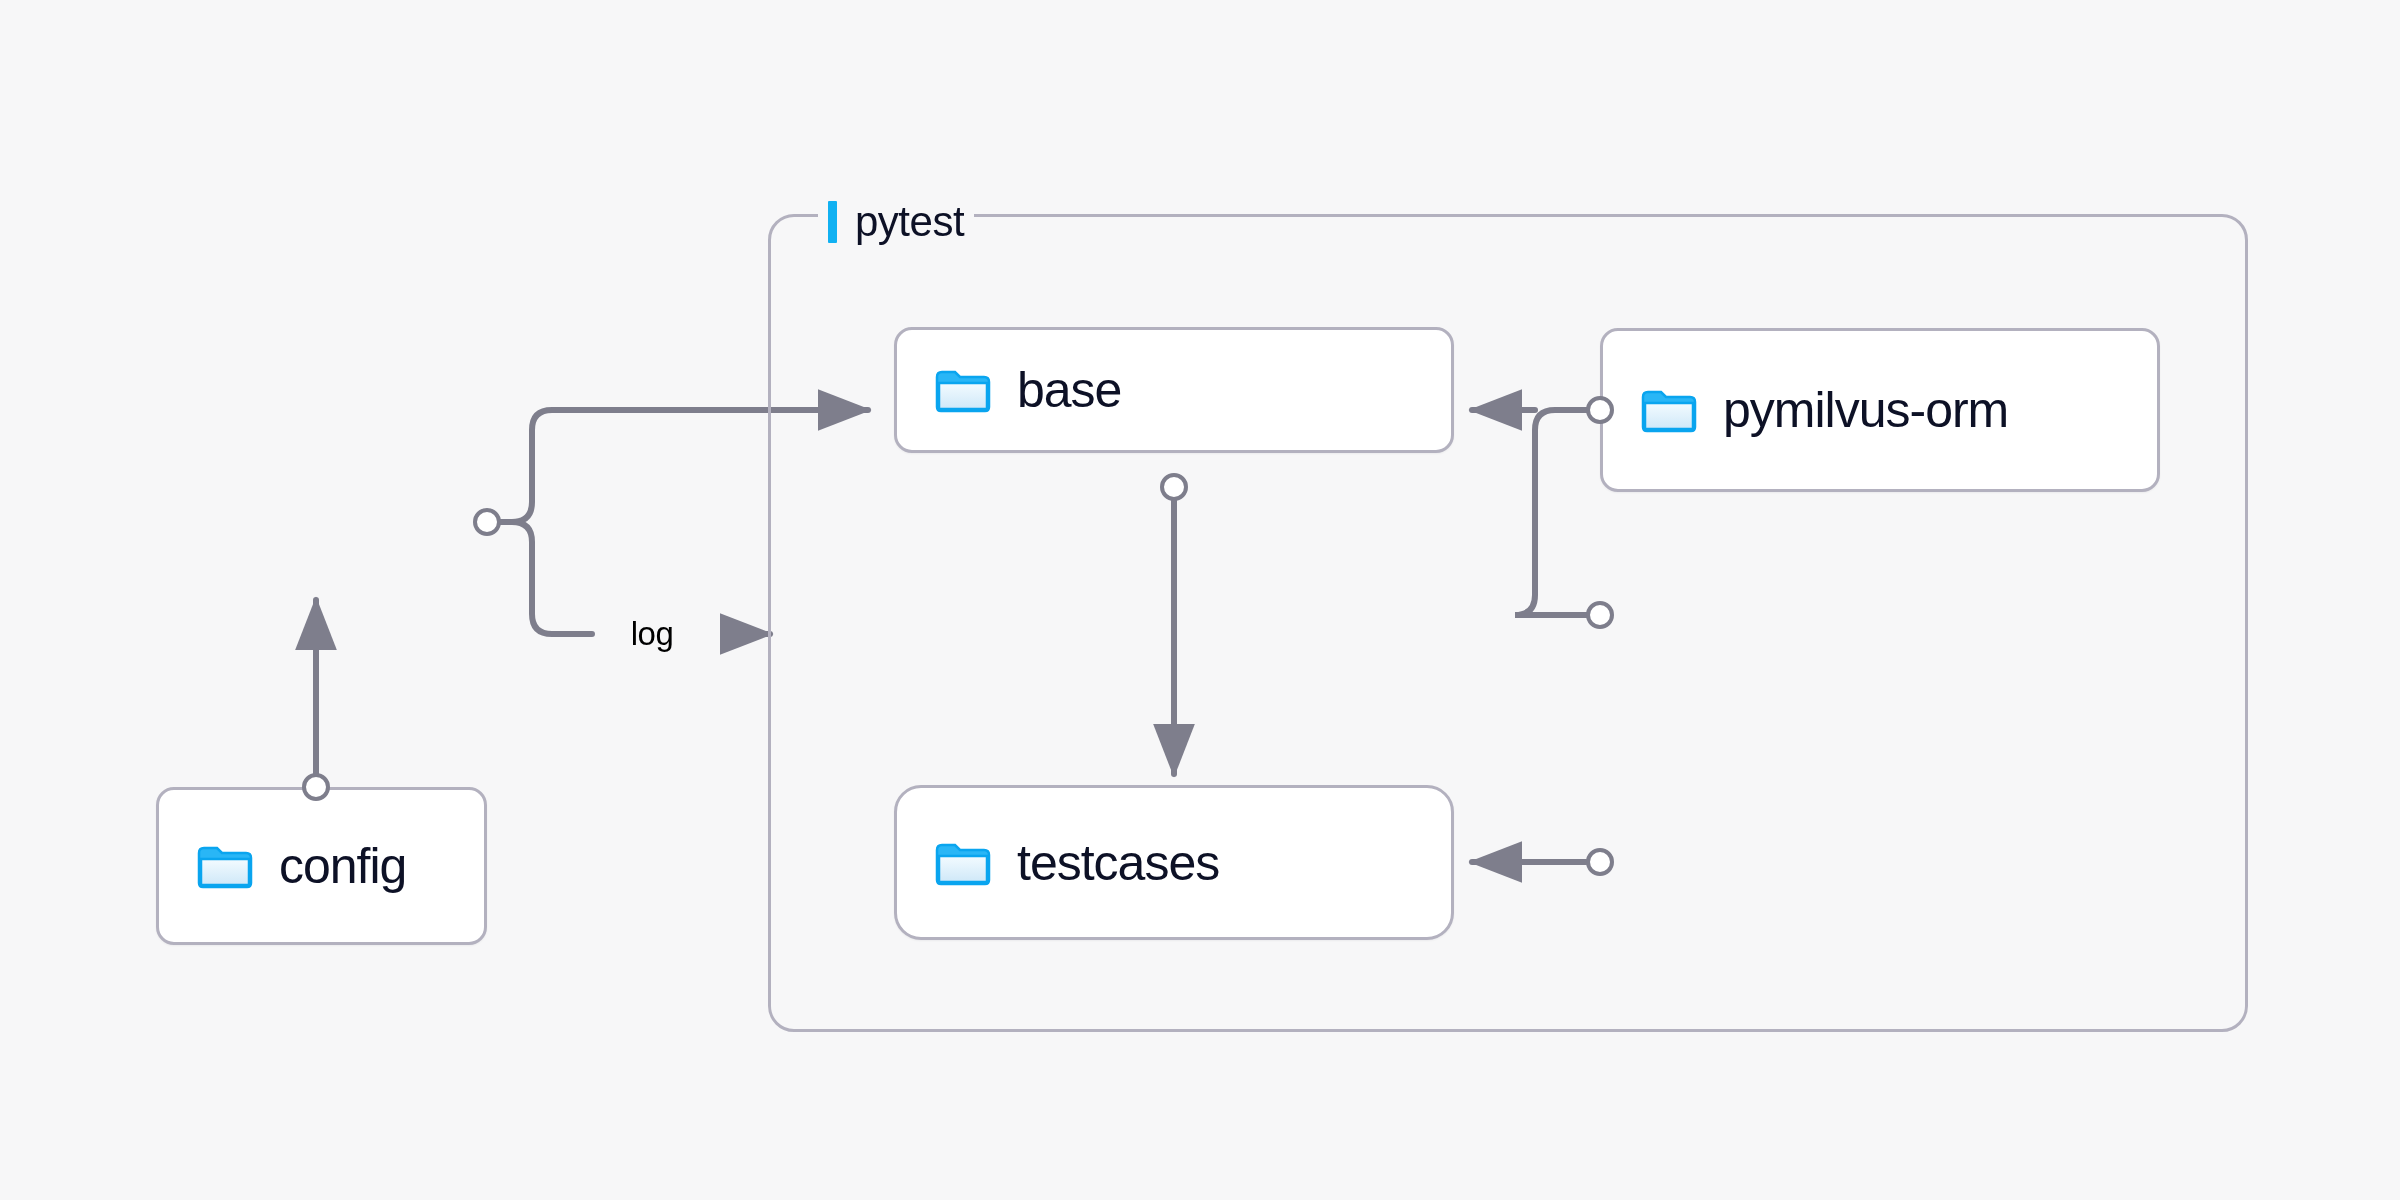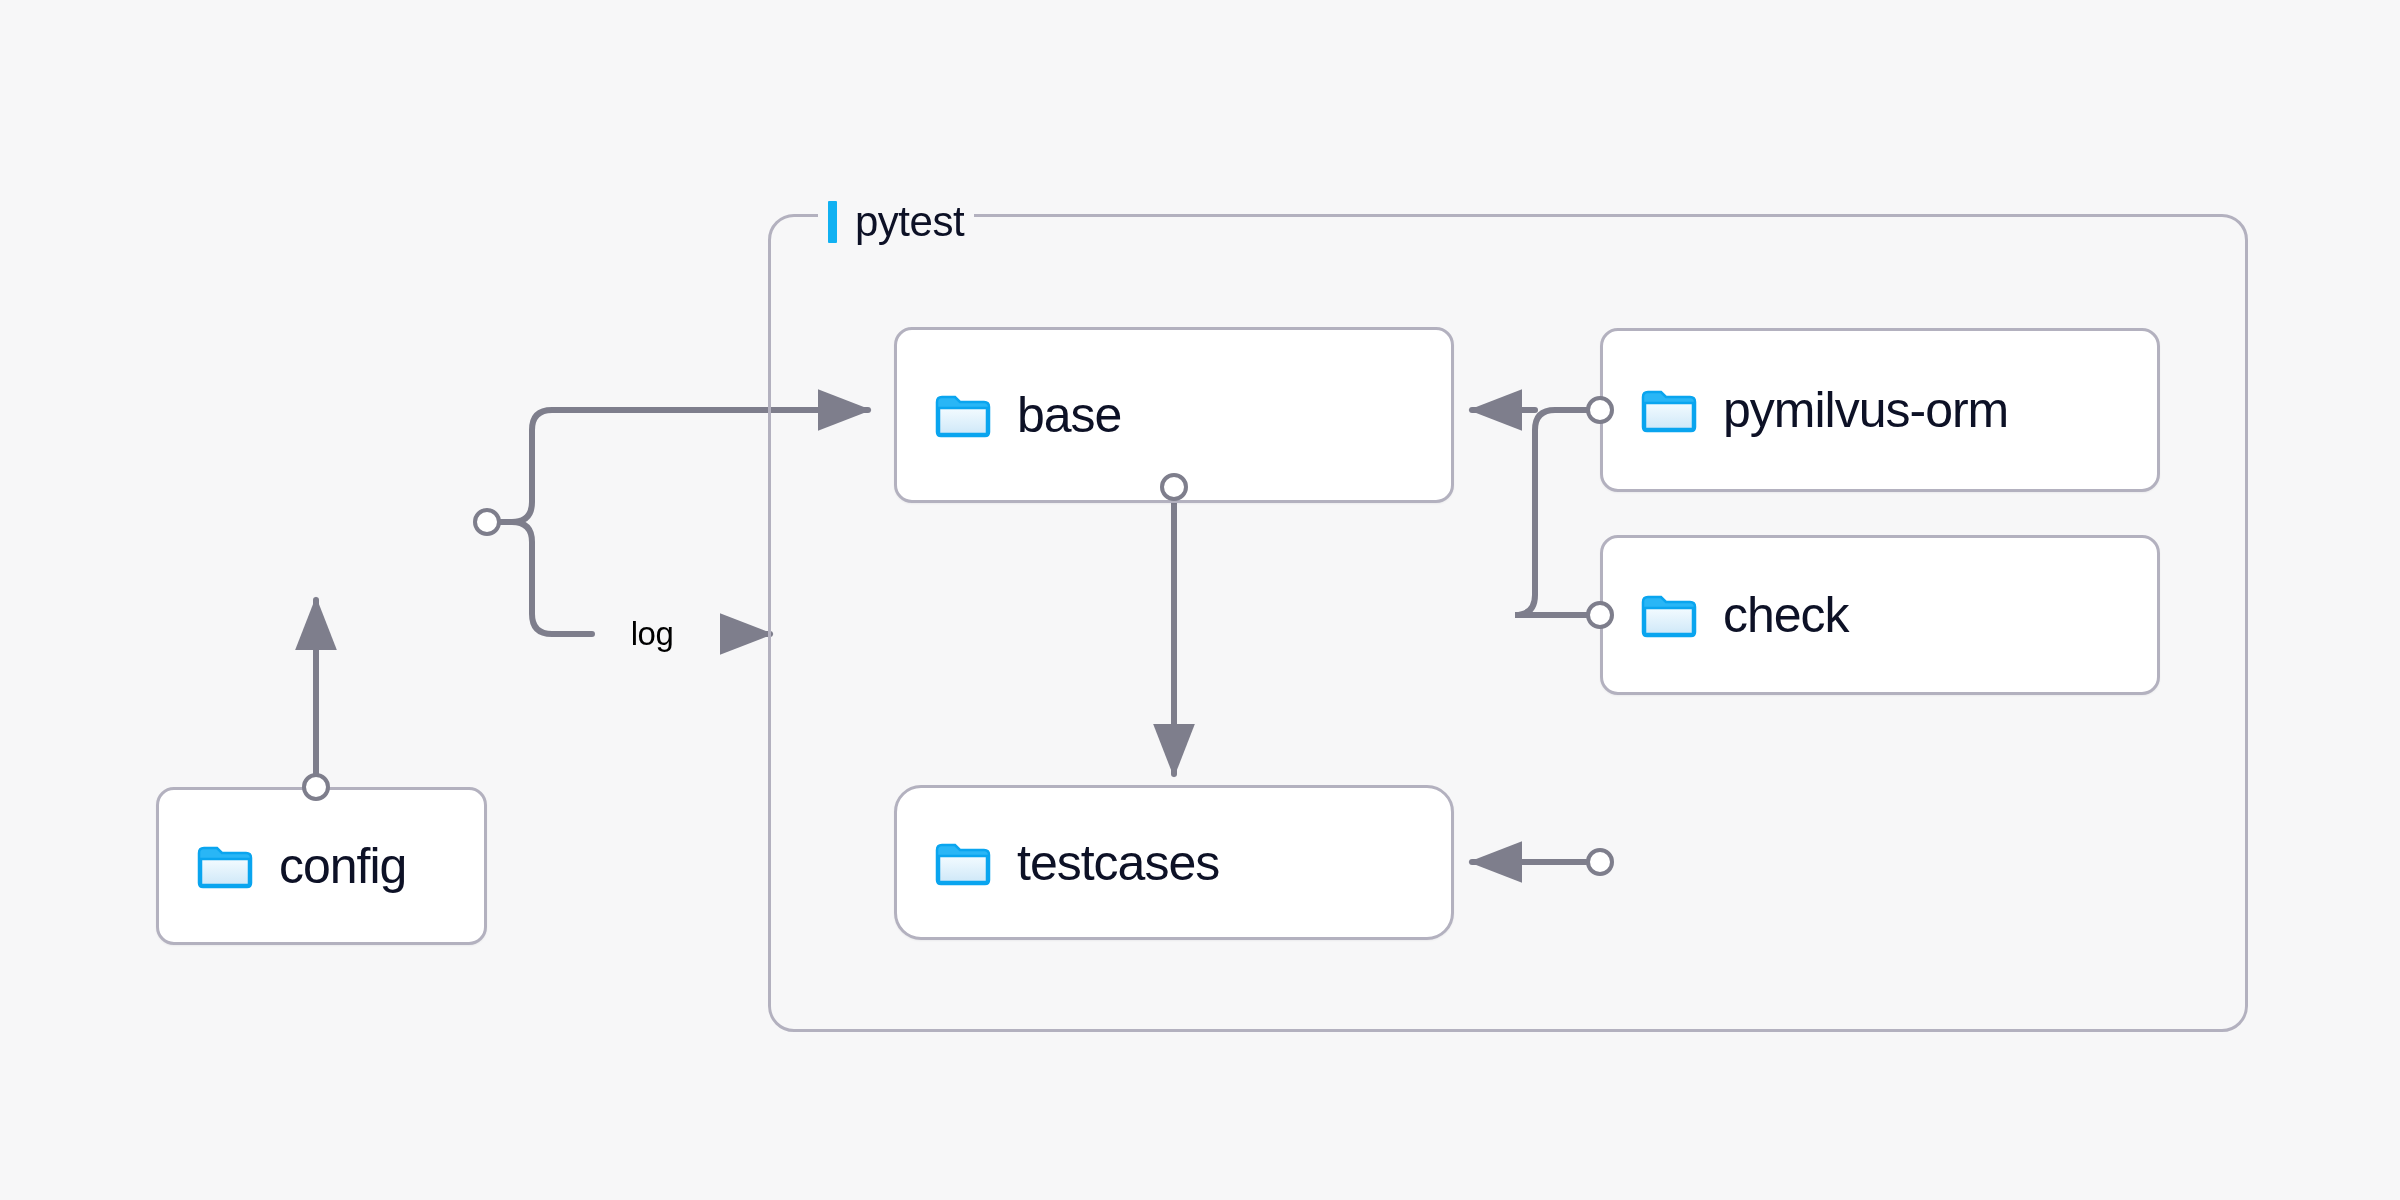--- a/index.html
+++ b/index.html
@@ -173,21 +173,21 @@
     <div class="node-inner">
       <svg class="folder-icon" viewBox="0 0 56 46">
         <path d="M2 10 Q2 5 7 5 L20 5 L25 10 L49 10 Q54 10 54 15 L54 40 Q54 44 50 44 L6 44 Q2 44 2 40 Z" fill="#29b6f6" stroke="#0aa5ef" stroke-width="2.5"></path>
         <path d="M4 16 L52 16 L52 42 L4 42 Z" fill="url(#folderFill)" stroke="#0aa5ef" stroke-width="2.5"></path>
       </svg>
       <span class="node-label">config</span>
     </div>
   </div>
   <div class="handle" style="left:316px; top:787px;"></div>
 
-  <div class="node" style="left:894px; top:327px; width:560px; height:176px;">
+  <div class="node" style="left:894px; top:327px; width:560px; height:126px;">
     <div class="node-inner">
       <svg class="folder-icon" viewBox="0 0 56 46">
         <path d="M2 10 Q2 5 7 5 L20 5 L25 10 L49 10 Q54 10 54 15 L54 40 Q54 44 50 44 L6 44 Q2 44 2 40 Z" fill="#29b6f6" stroke="#0aa5ef" stroke-width="2.5"></path>
         <path d="M4 16 L52 16 L52 42 L4 42 Z" fill="url(#folderFill)" stroke="#0aa5ef" stroke-width="2.5"></path>
       </svg>
       <span class="node-label">base</span>
     </div>
   </div>
   <div class="handle" style="left:1174px; top:487px;"></div>
 
@@ -205,29 +205,20 @@
     <div class="node-inner">
       <svg class="folder-icon" viewBox="0 0 56 46">
         <path d="M2 10 Q2 5 7 5 L20 5 L25 10 L49 10 Q54 10 54 15 L54 40 Q54 44 50 44 L6 44 Q2 44 2 40 Z" fill="#29b6f6" stroke="#0aa5ef" stroke-width="2.5"></path>
         <path d="M4 16 L52 16 L52 42 L4 42 Z" fill="url(#folderFill)" stroke="#0aa5ef" stroke-width="2.5"></path>
       </svg>
       <span class="node-label">pymilvus-orm</span>
     </div>
   </div>
   <div class="handle" style="left:1600px; top:410px;"></div>
 
-  <div class="node" style="left:1600px; top:535px; width:560px; height:160px;">
-    <div class="node-inner">
-      <svg class="folder-icon" viewBox="0 0 56 46">
-        <path d="M2 10 Q2 5 7 5 L20 5 L25 10 L49 10 Q54 10 54 15 L54 40 Q54 44 50 44 L6 44 Q2 44 2 40 Z" fill="#29b6f6" stroke="#0aa5ef" stroke-width="2.5"></path>
-        <path d="M4 16 L52 16 L52 42 L4 42 Z" fill="url(#folderFill)" stroke="#0aa5ef" stroke-width="2.5"></path>
-      </svg>
-      <span class="node-label">check</span>
-    </div>
-  </div>
   <div class="handle" style="left:1600px; top:615px;"></div>
 
   <div class="handle" style="left:1600px; top:862px;"></div>
 
   <div class="edge-label" style="left:652px; top:634px;">
     <span>log</span>
   </div>
 
 </div>
 

